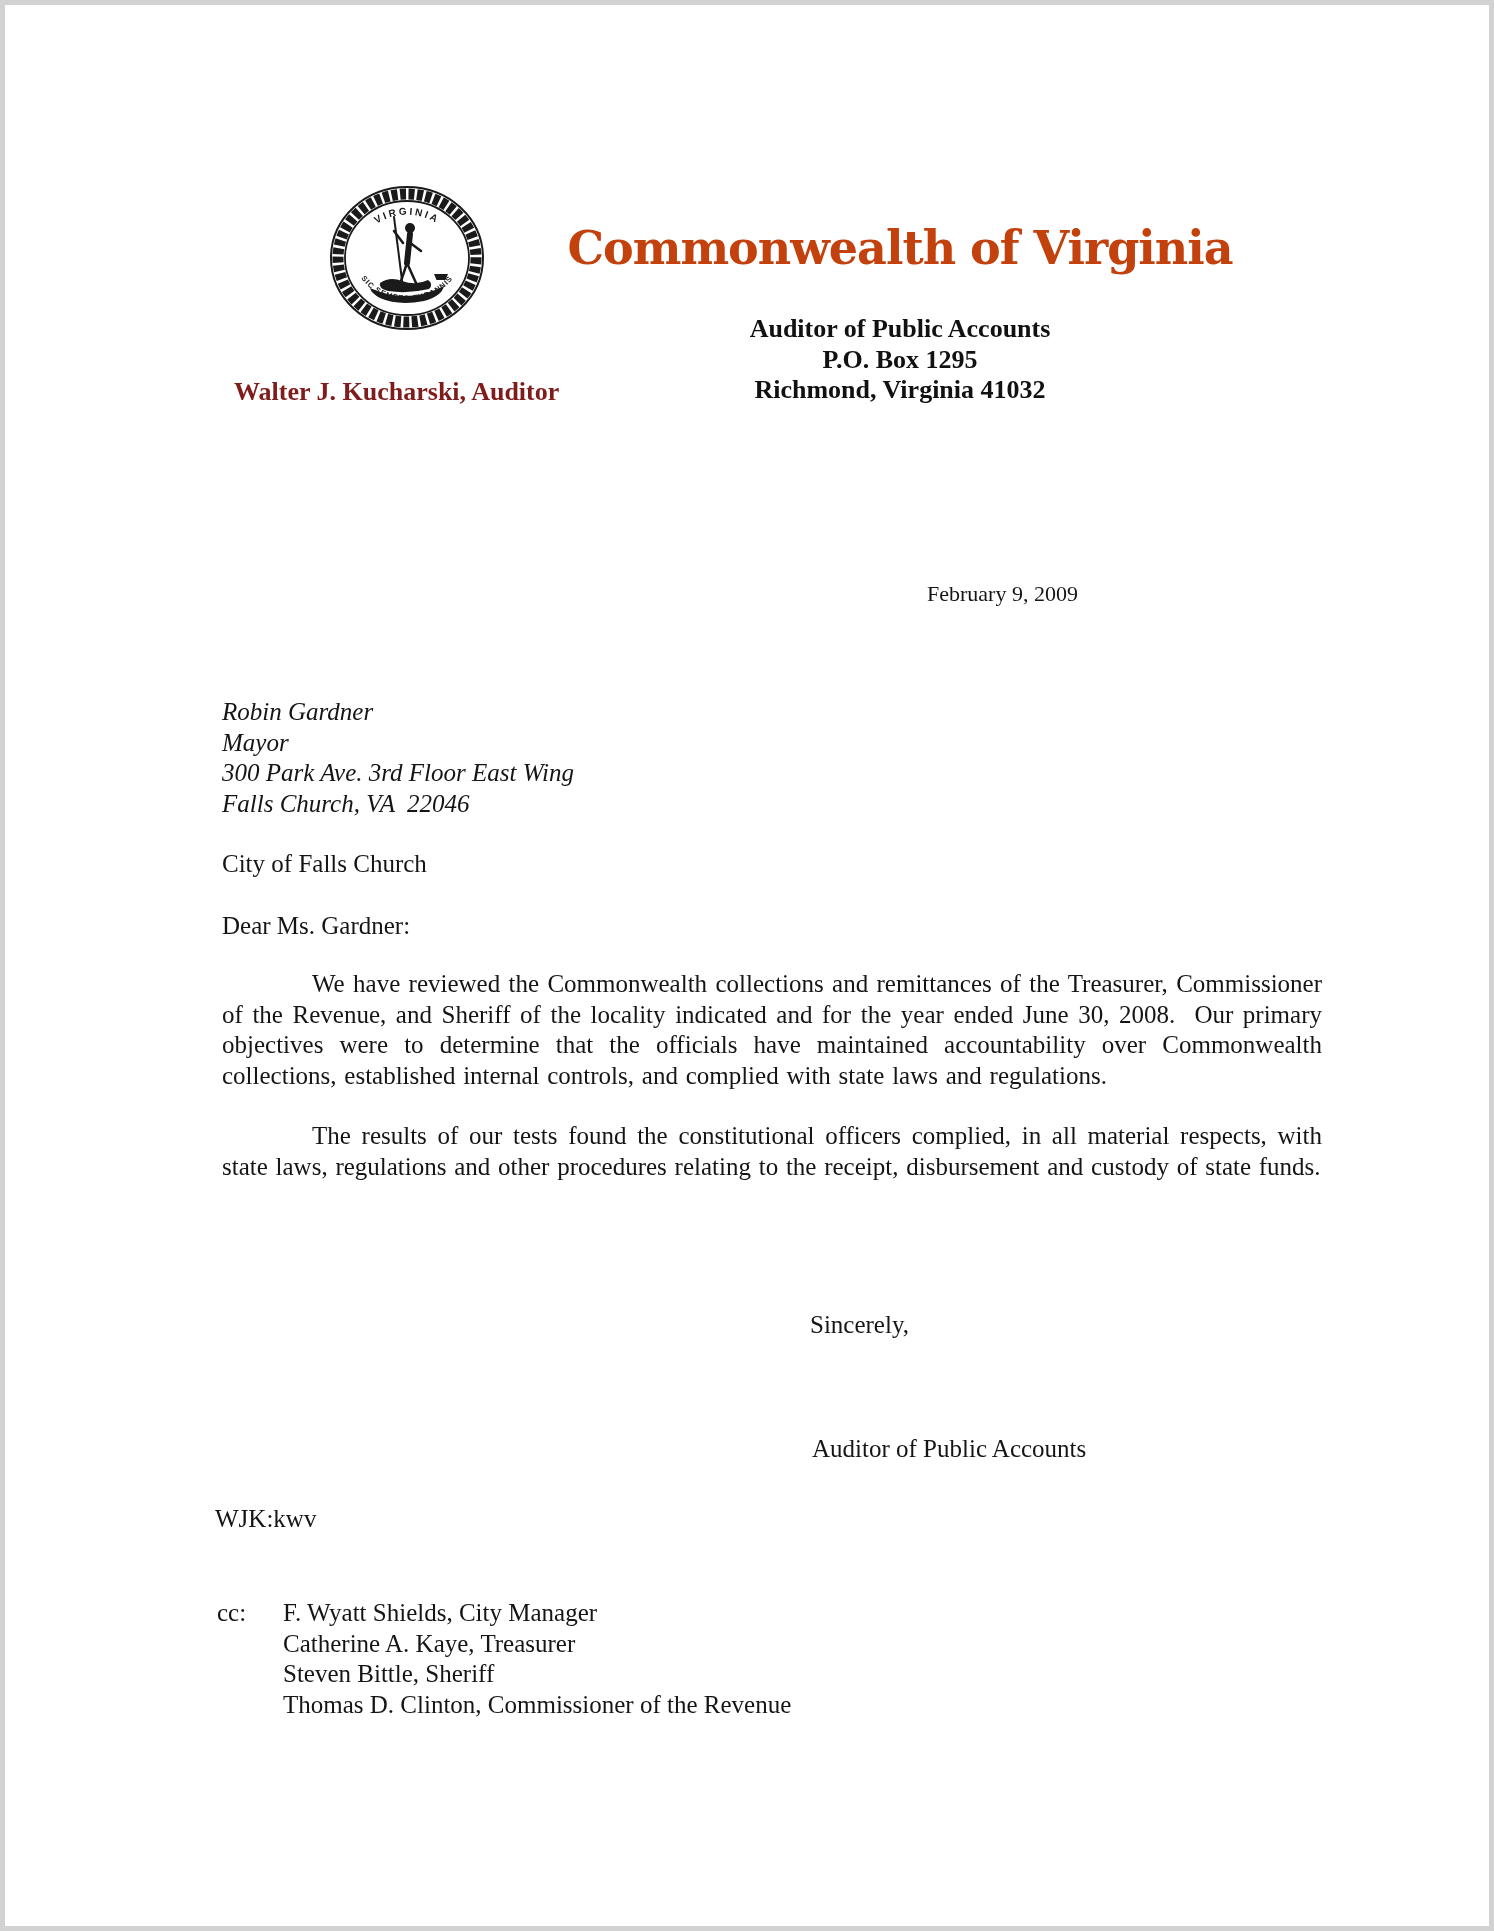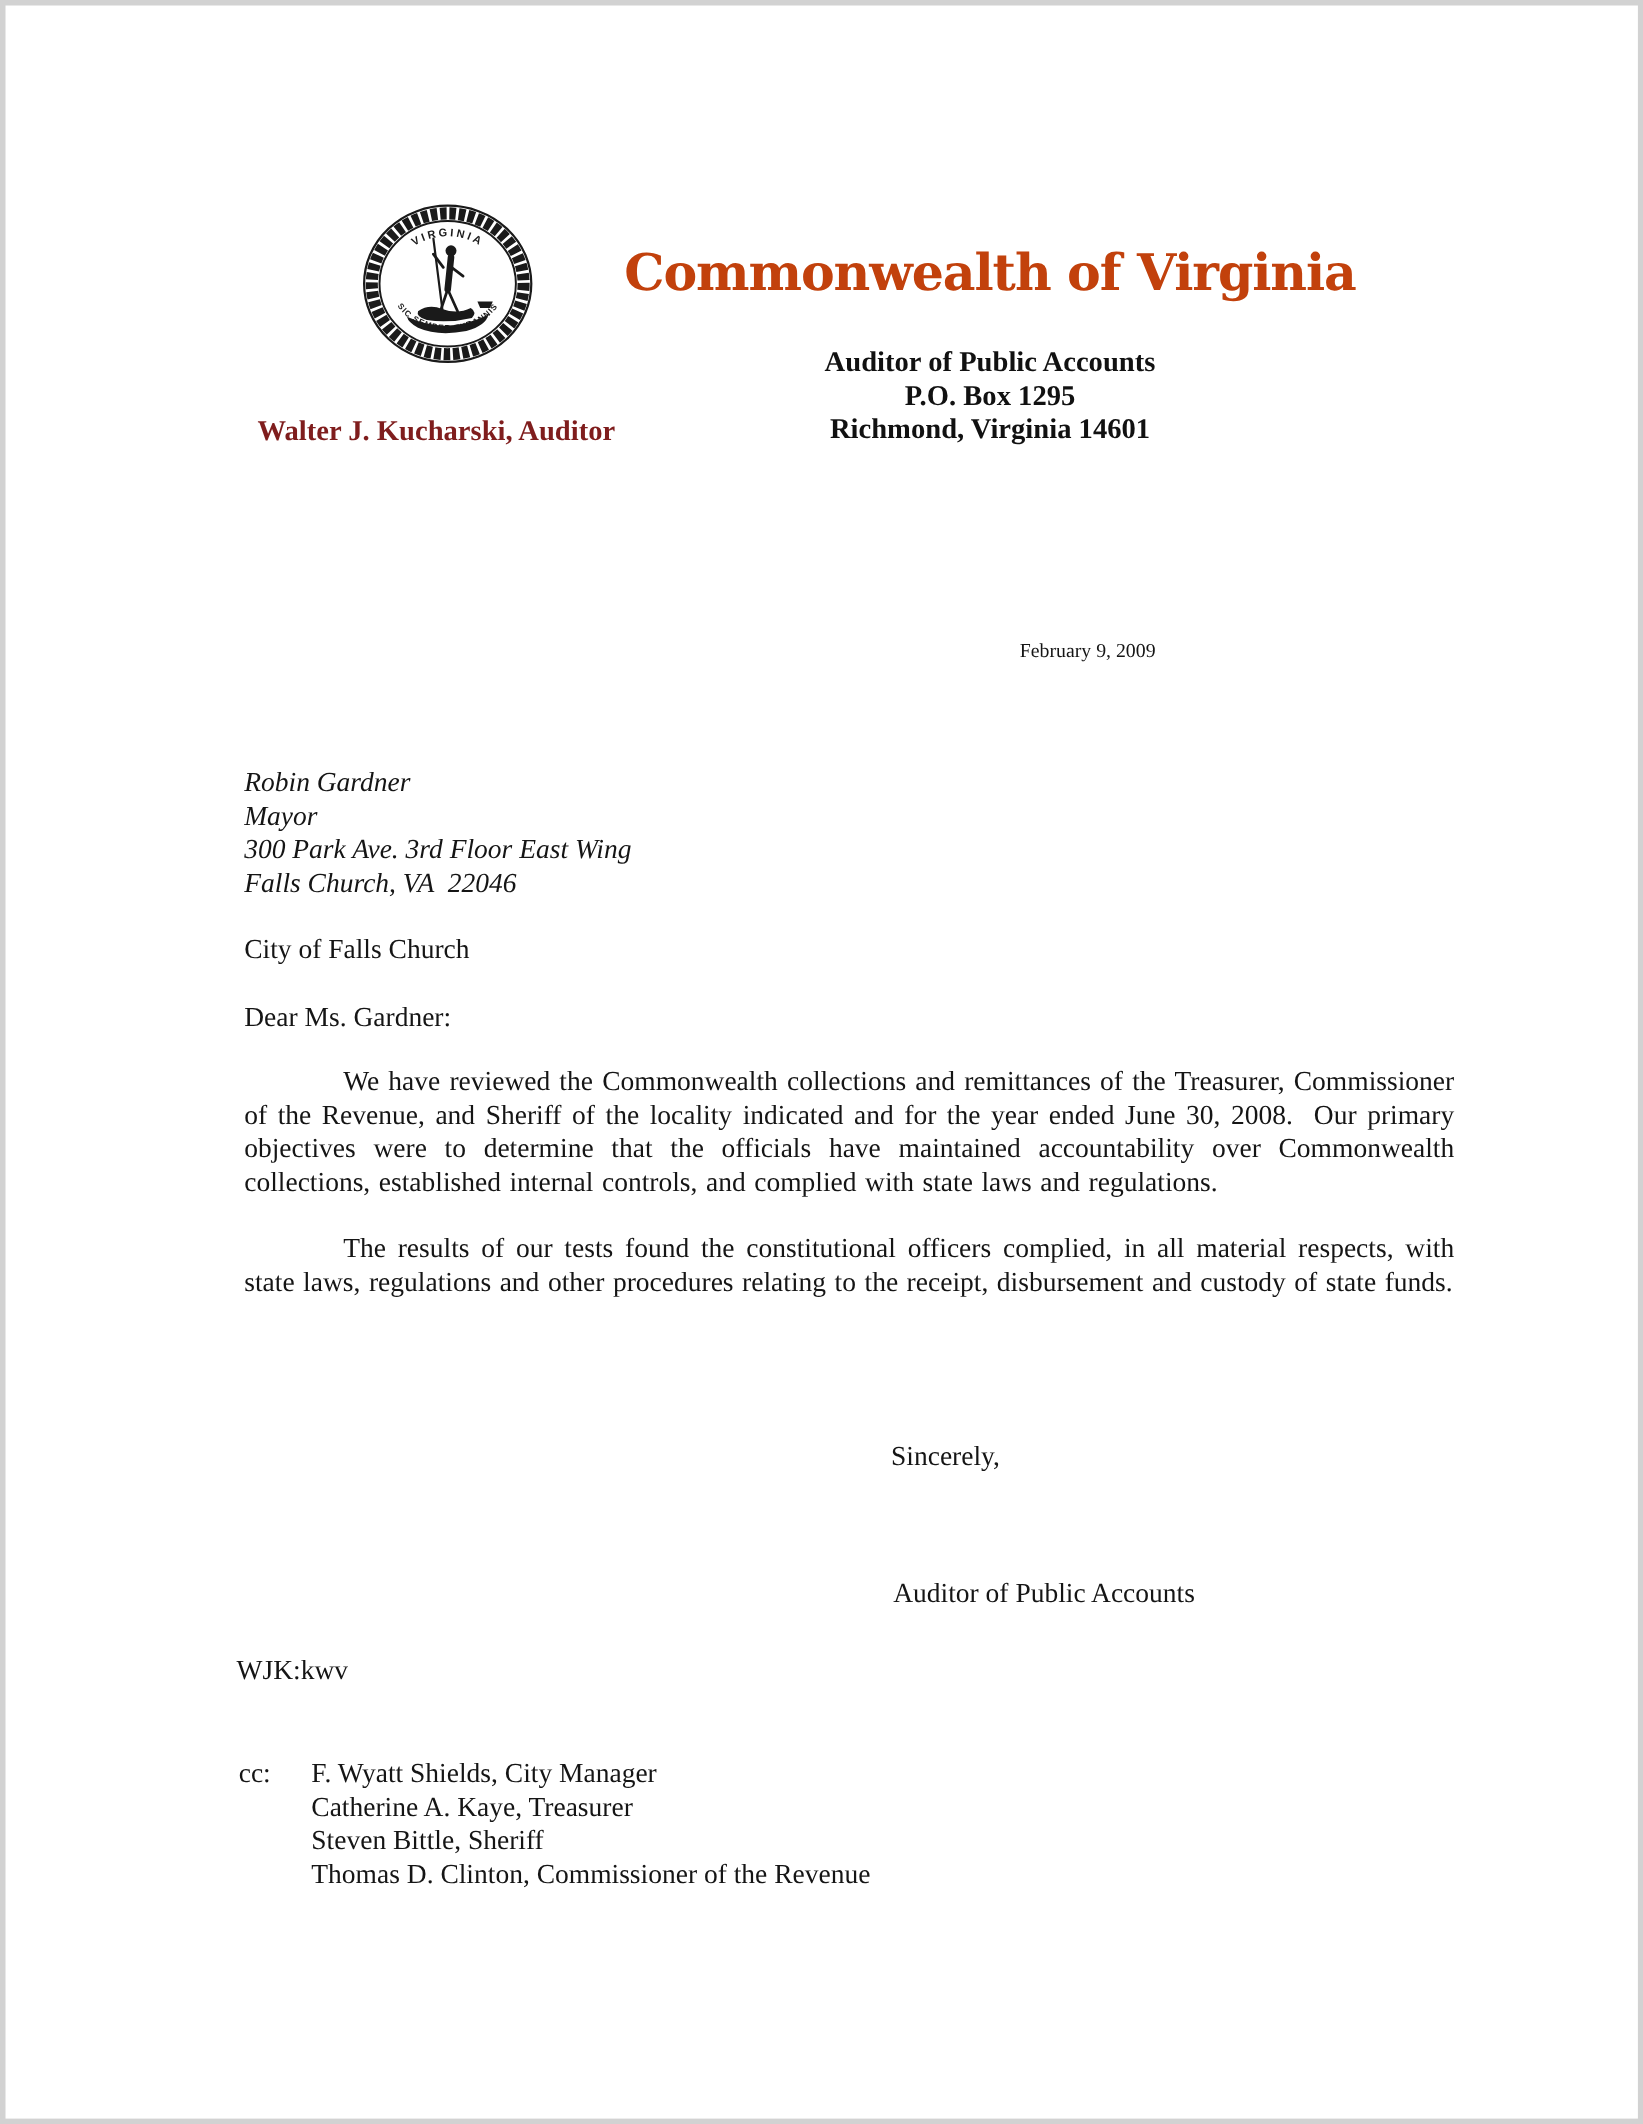--- a/index.html
+++ b/index.html
@@ -48,21 +48,21 @@
     left: 229px;
     top: 372px;
     font-weight: bold;
     font-size: 26px;
     color: #7f1d1d;
   }
   .date-line {
     position: absolute;
     left: 922px;
     top: 576px;
-    font-size: 18px;
+    font-size: 22px;
   }
   .recipient {
     position: absolute;
     left: 217px;
     top: 692px;
     font-size: 25px;
     line-height: 30.5px;
   }
   .recipient div { white-space: pre-wrap; font-style: italic; }
   .locality {
@@ -154,21 +154,21 @@
     <path d="M52 99 Q62 92 74 97 Q88 102 100 96 Q106 100 101 105 Q80 110 60 107 Q50 104 52 99 Z" fill="#1a1a1a"></path>
     <path d="M42 104 Q79 121 116 102 Q114 112 96 117 Q70 122 52 114 Q43 109 42 104 Z" fill="#1a1a1a"></path>
     <path d="M106 90 l14 0 l-2.5 6 l-9 0 Z" fill="#1a1a1a"></path>
   </svg>
 
   <div class="masthead-title">Commonwealth of Virginia</div>
 
   <div class="office-block">
     <div>Auditor of Public Accounts</div>
     <div>P.O. Box 1295</div>
-    <div>Richmond, Virginia 14601</div>
+    <div>Richmond, Virginia 41032</div>
   </div>
 
   <div class="auditor-name">Walter J. Kucharski, Auditor</div>
 
   <div class="date-line">February 9, 2009</div>
 
   <div class="recipient">
     <div>Robin Gardner</div>
     <div>Mayor</div>
     <div>300 Park Ave. 3rd Floor East Wing</div>

